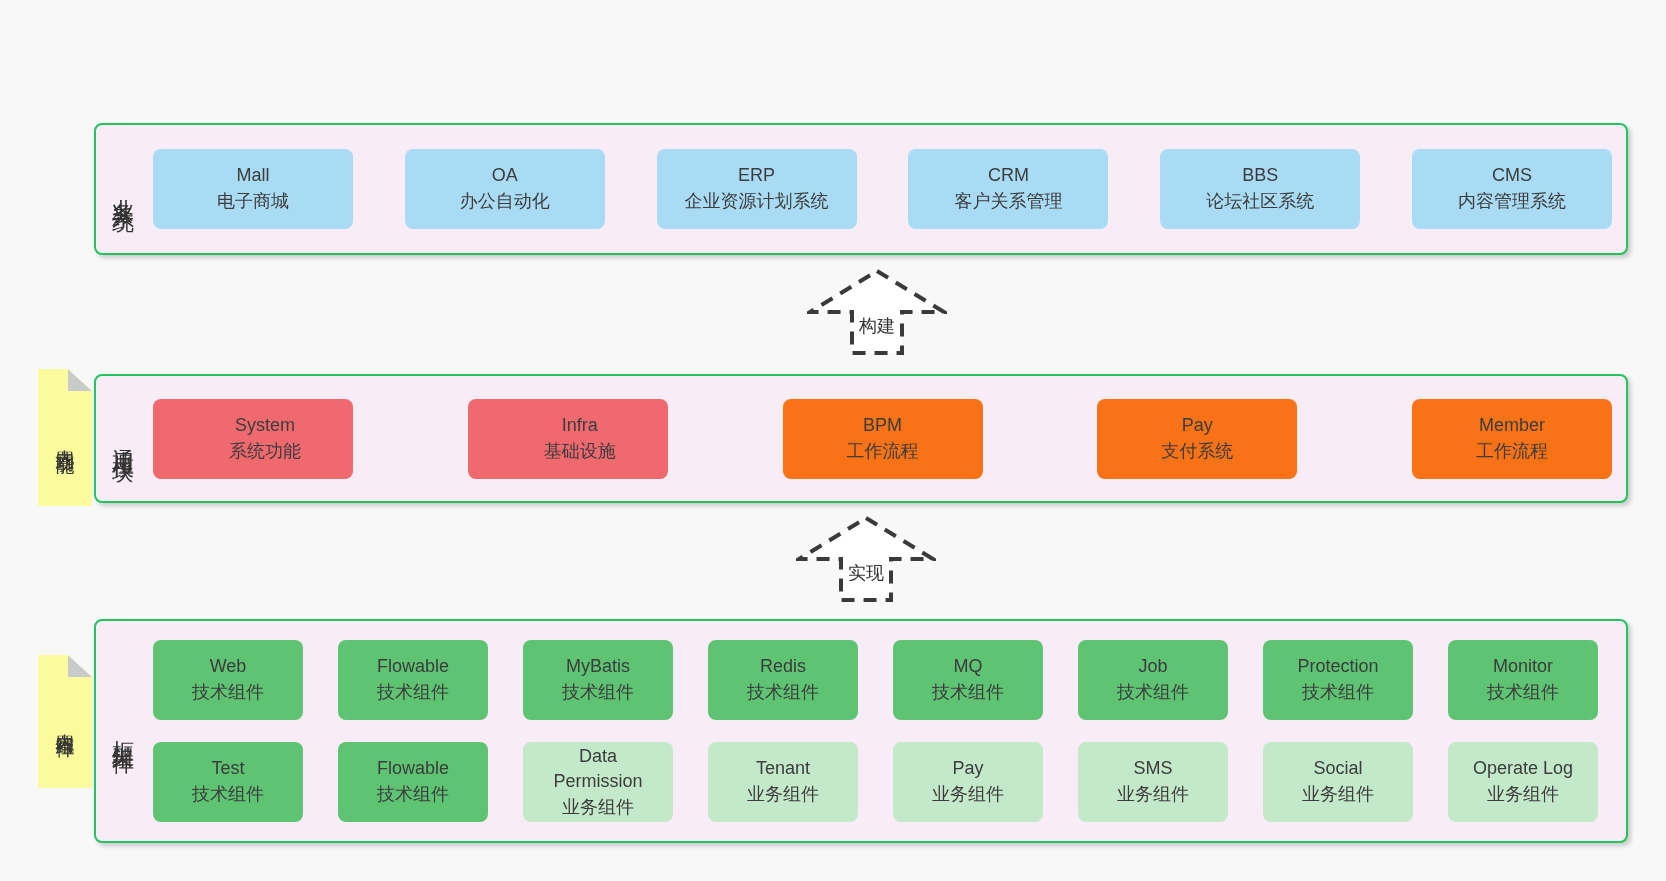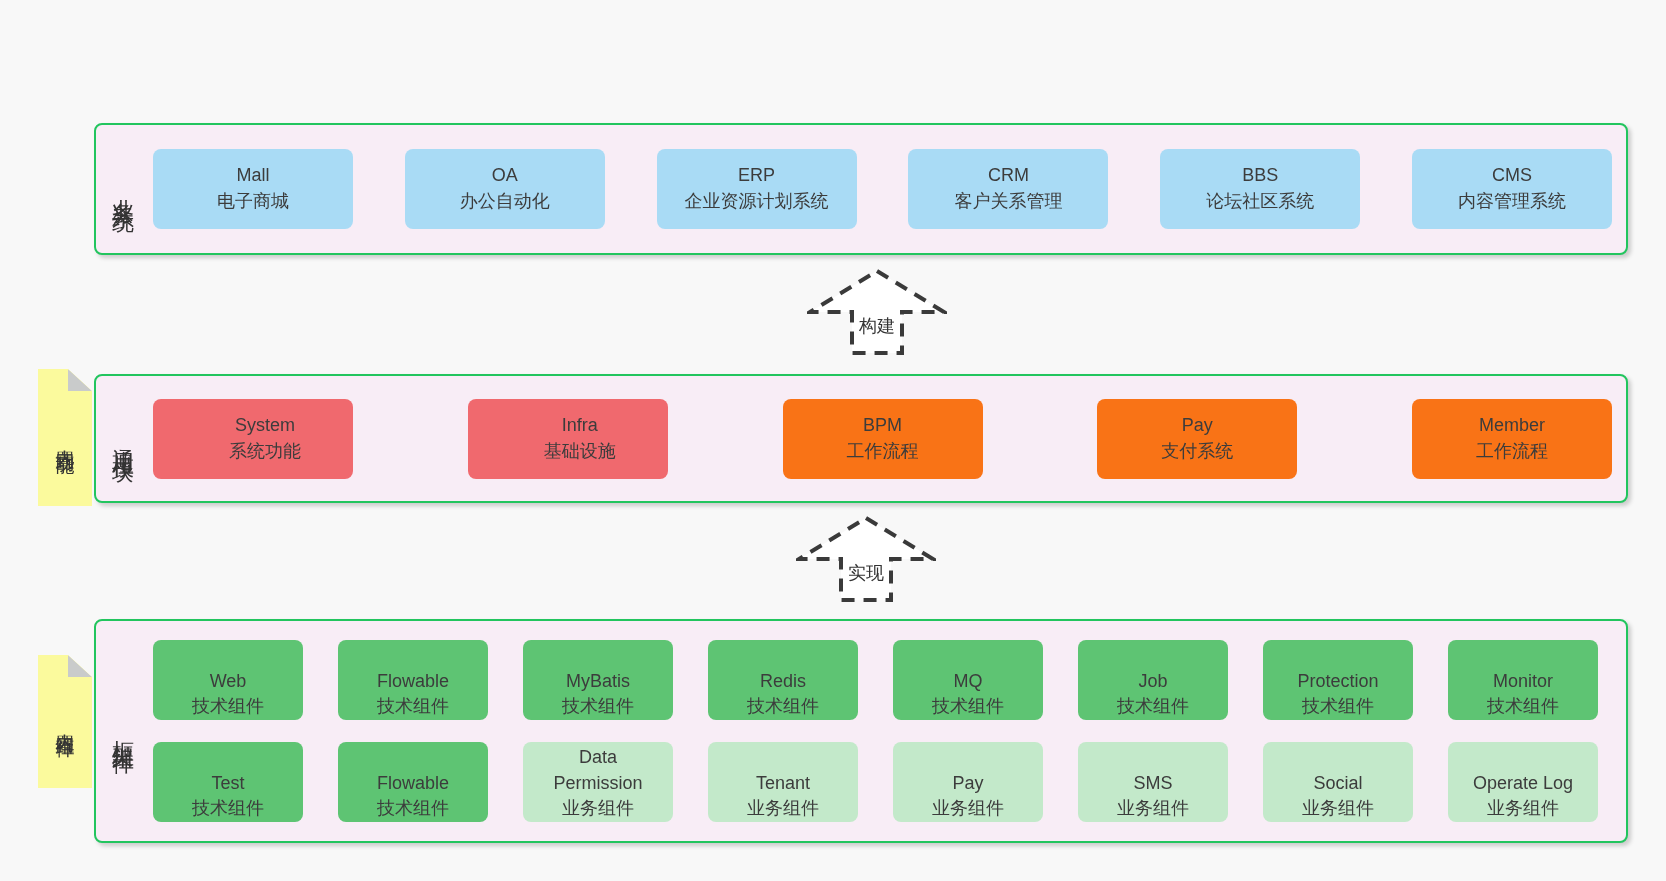--- a/index.html
+++ b/index.html
@@ -26,21 +26,21 @@
     position:absolute;left:57px;right:14px;top:0;bottom:0;
     display:flex;flex-direction:column;justify-content:center;gap:22px;
   }
   .layer-3 .rows{right:28px;}
   .row{display:flex;justify-content:space-between;}
   .box{
     width:200px;height:80px;border-radius:8px;box-sizing:border-box;
     display:flex;flex-direction:column;justify-content:center;align-items:center;
     text-align:center;font-size:18px;line-height:1.42;
   }
-  .row-8 .box{width:150px;height:80px;padding:0 14px;justify-content:flex-end;}
+  .row-8 .box{width:150px;height:80px;padding:0 14px;}
   .c-blue{background:#a9dbf5;}
   .c-red{background:#f0696e;padding-left:24px;}
   .c-pink{background:#f97316;}
   .c-green{background:#5ec473;}
   .c-green-light{background:#c3e9ca;}
   .sticky{
     position:absolute;left:-58px;width:54px;background:#fbfa9d;
     clip-path:polygon(0 0, calc(100% - 24px) 0, 100% 22px, 100% 100%, 0 100%);
     display:flex;align-items:center;justify-content:center;
   }

